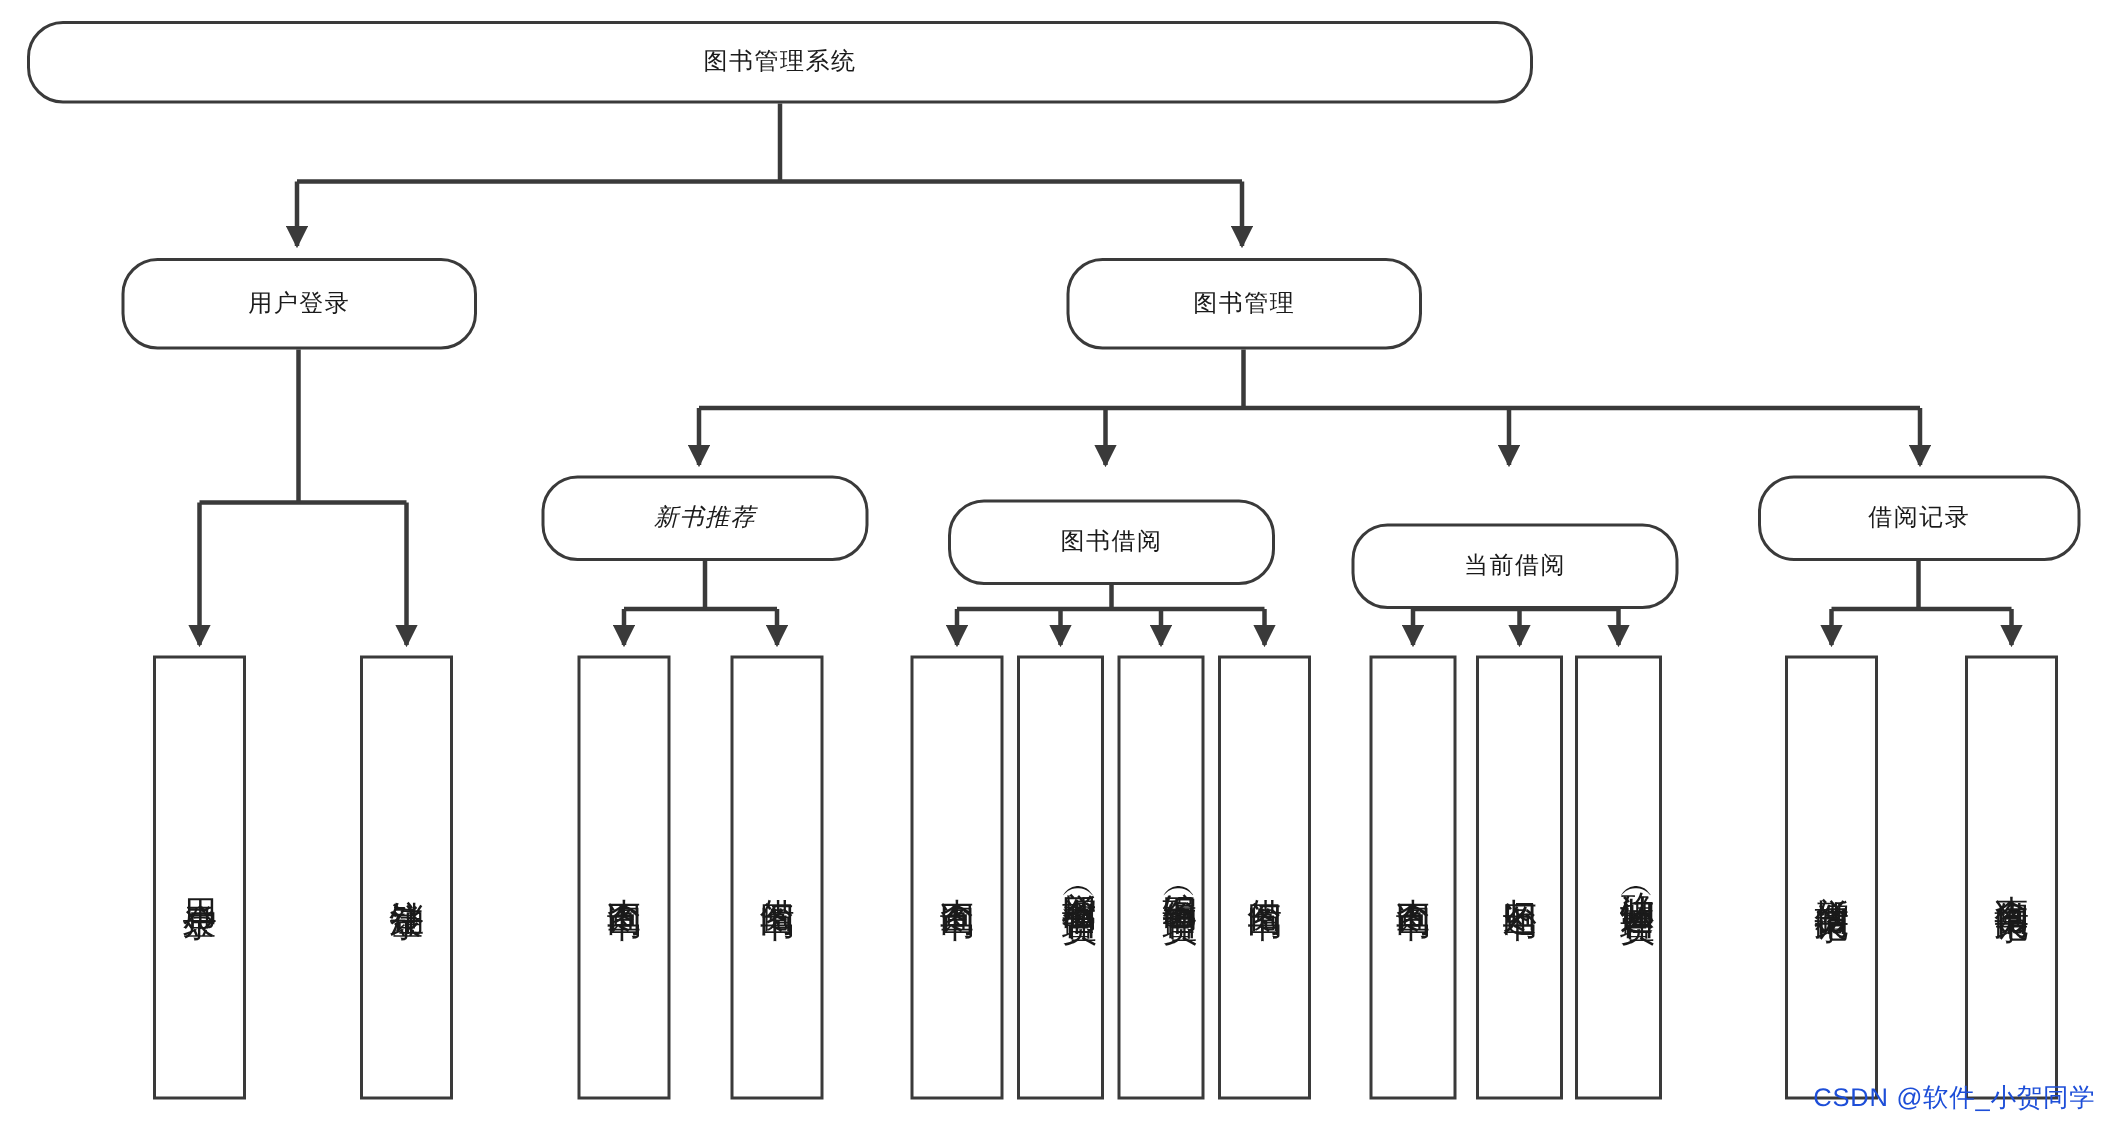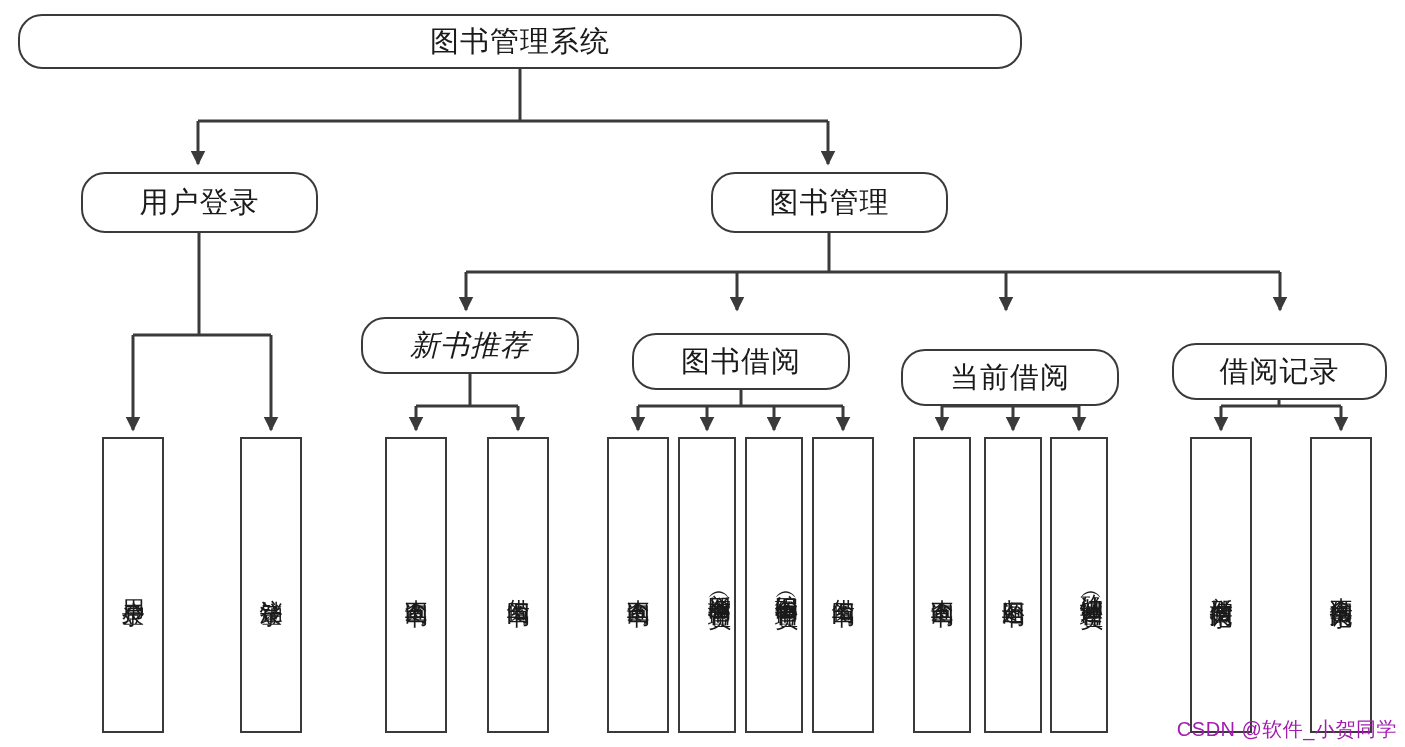--- a/index.html
+++ b/index.html
@@ -29,21 +29,21 @@
     position: absolute;
     box-sizing: border-box;
     border: 2px solid #3a3a3a;
     background: #ffffff;
     display: flex;
     align-items: center;
     justify-content: center;
     color: #1a1a1a;
   }
   .node-h {
-    font-size: 29px;
+    font-size: 16px;
     letter-spacing: 1px;
     white-space: nowrap;
     border-radius: 24px;
   }
   .node-v {
     writing-mode: vertical-rl;
     text-orientation: upright;
     font-size: 23px;
     line-height: 1.28;
     letter-spacing: 2px;
@@ -52,22 +52,22 @@
     align-items: flex-start;
     justify-content: center;
   }
   .node-v.center-v {
     align-items: center;
   }
   .watermark {
     position: absolute;
     right: 8px;
     bottom: 4px;
-    font-size: 20px;
-    color: #a21caf;
+    font-size: 17px;
+    color: #1d4ed8;
     white-space: nowrap;
     letter-spacing: 0.5px;
   }
 </style>
 </head>
 <body>
 
 <div id="canvas">
 
   <svg class="edges" viewBox="0 0 1405 747">
@@ -121,21 +121,21 @@
   </svg>
 
   <div class="node node-h" style="left:18px;top:14px;width:1004px;height:55px;">图书管理系统</div>
 
   <div class="node node-h" style="left:81px;top:172px;width:237px;height:61px;">用户登录</div>
   <div class="node node-h" style="left:711px;top:172px;width:237px;height:61px;font-family:Liberation Serif, serif;">图书管理</div>
 
   <div class="node node-h" style="left:361px;top:317px;width:218px;height:57px;font-style:italic;">新书推荐</div>
   <div class="node node-h" style="left:632px;top:333px;width:218px;height:57px;">图书借阅</div>
   <div class="node node-h" style="left:901px;top:317px;width:218px;height:57px;margin-top:32px;">当前借阅</div>
-  <div class="node node-h" style="left:1172px;top:317px;width:215px;height:57px;margin-top:26px;">借阅记录</div>
+  <div class="node node-h" style="left:1172px;top:317px;width:215px;height:57px;">借阅记录</div>
 
   <div class="node node-v center-v" style="left:102px;top:437px;width:62px;height:296px;">用户登录</div>
   <div class="node node-v center-v" style="left:240px;top:437px;width:62px;height:296px;">注销登录</div>
 
   <div class="node node-v center-v" style="left:385px;top:437px;width:62px;height:296px;">查询图书</div>
   <div class="node node-v center-v" style="left:487px;top:437px;width:62px;height:296px;">借阅图书</div>
 
   <div class="node node-v center-v" style="left:607px;top:437px;width:62px;height:296px;">查询图书</div>
   <div class="node node-v" style="left:678px;top:437px;width:58px;height:296px;">新增图书（管理员）</div>
   <div class="node node-v" style="left:745px;top:437px;width:58px;height:296px;">编辑图书（管理员）</div>

